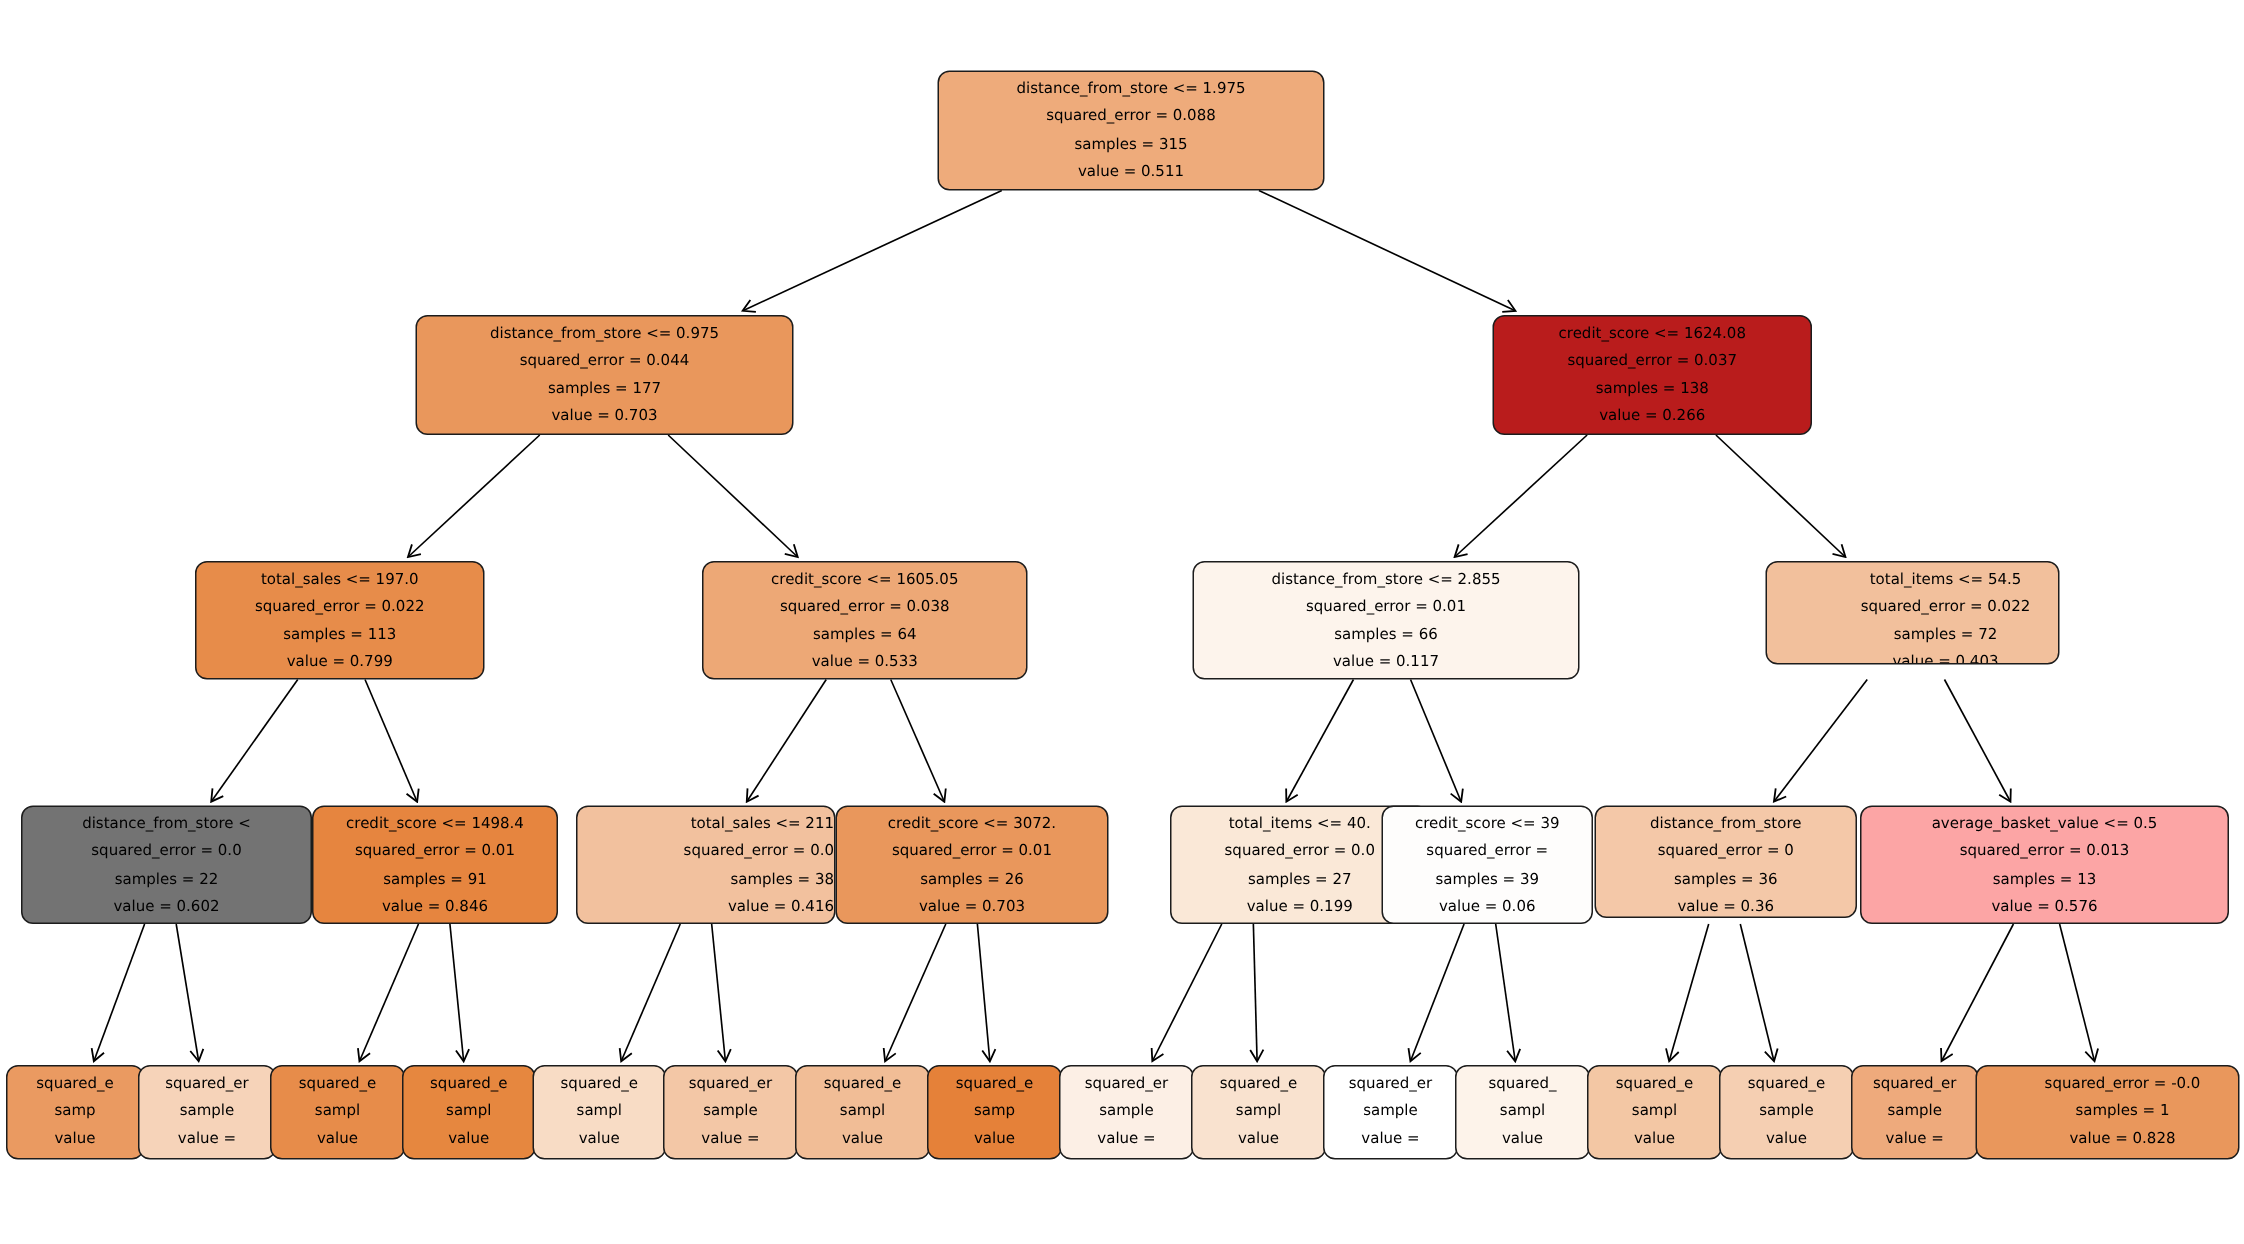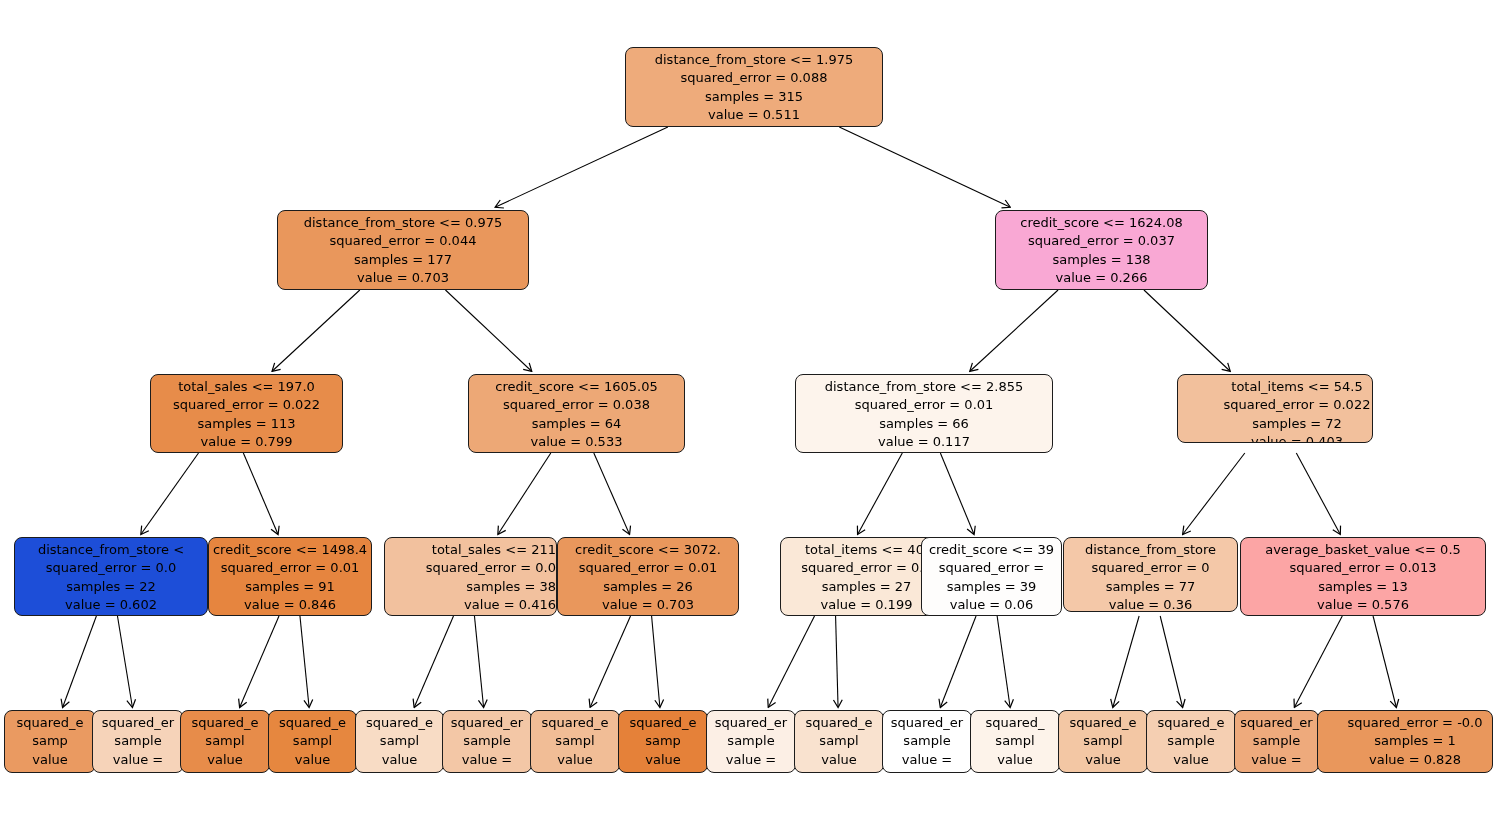--- a/index.html
+++ b/index.html
@@ -16,21 +16,21 @@
     left: 0; top: 0;
     width: 1496px; height: 829px;
     z-index: 0;
   }
   .node {
     position: absolute;
     box-sizing: border-box;
     border: 1.2px solid #1c1c1c;
     border-radius: 8px;
     color: #000000;
-    font-size: 13px;
+    font-size: 10px;
     line-height: 18.4px;
     text-align: center;
     overflow: hidden;
     padding-top: 3px;
   }
   .node .line { white-space: nowrap; }
 </style>
 </head>
 <body>
 
@@ -80,27 +80,27 @@
         <div class="line">squared_error = 0.088</div>
         <div class="line">samples = 315</div>
         <div class="line">value = 0.511</div>
       </div>
       <div class="node" style="left: 277px; top: 210px; width: 252px; height: 80px; background: rgb(233, 151, 92); z-index: 2;">
         <div class="line">distance_from_store &lt;= 0.975</div>
         <div class="line">squared_error = 0.044</div>
         <div class="line">samples = 177</div>
         <div class="line">value = 0.703</div>
       </div>
-      <div class="node" style="left: 995px; top: 210px; width: 213px; height: 80px; background: #f9a8d4; z-index: 3;">
+      <div class="node" style="left: 995px; top: 210px; width: 213px; height: 80px; background: #b91c1c; z-index: 3;">
         <div class="line">credit_score &lt;= 1624.08</div>
         <div class="line">squared_error = 0.037</div>
         <div class="line">samples = 138</div>
         <div class="line">value = 0.266</div>
       </div>
-      <div class="node" style="left: 130px; top: 374px; width: 193px; height: 79px; background: rgb(231, 140, 74); z-index: 4; margin-left: 20px;">
+      <div class="node" style="left: 130px; top: 374px; width: 193px; height: 79px; background: rgb(231, 140, 74); z-index: 4;">
         <div class="line">total_sales &lt;= 197.0</div>
         <div class="line">squared_error = 0.022</div>
         <div class="line">samples = 113</div>
         <div class="line">value = 0.799</div>
       </div>
       <div class="node" style="left: 468px; top: 374px; width: 217px; height: 79px; background: rgb(237, 168, 118); z-index: 5;">
         <div class="line">credit_score &lt;= 1605.05</div>
         <div class="line">squared_error = 0.038</div>
         <div class="line">samples = 64</div>
         <div class="line">value = 0.533</div>
@@ -110,21 +110,21 @@
         <div class="line">squared_error = 0.01</div>
         <div class="line">samples = 66</div>
         <div class="line">value = 0.117</div>
       </div>
       <div class="node" style="left: 1177px; top: 374px; width: 196px; height: 69px; background: rgb(242, 192, 156); z-index: 7; padding-left: 44px;">
         <div class="line">total_items &lt;= 54.5</div>
         <div class="line">squared_error = 0.022</div>
         <div class="line">samples = 72</div>
         <div class="line">value = 0.403</div>
       </div>
-      <div class="node" style="left: 14px; top: 537px; width: 194px; height: 79px; background: #1d4ed8; z-index: 8;">
+      <div class="node" style="left: 14px; top: 537px; width: 194px; height: 79px; background: #737373; z-index: 8;">
         <div class="line">distance_from_store &lt;</div>
         <div class="line">squared_error = 0.0</div>
         <div class="line">samples = 22</div>
         <div class="line">value = 0.602</div>
       </div>
       <div class="node" style="left: 208px; top: 537px; width: 164px; height: 79px; background: rgb(230, 133, 63); z-index: 9;">
         <div class="line">credit_score &lt;= 1498.4</div>
         <div class="line">squared_error = 0.01</div>
         <div class="line">samples = 91</div>
         <div class="line">value = 0.846</div>
@@ -149,21 +149,21 @@
       </div>
       <div class="node" style="left: 921px; top: 537px; width: 141px; height: 79px; background: rgb(254, 253, 252); z-index: 13;">
         <div class="line">credit_score &lt;= 39</div>
         <div class="line">squared_error =</div>
         <div class="line">samples = 39</div>
         <div class="line">value = 0.06</div>
       </div>
       <div class="node" style="left: 1063px; top: 537px; width: 175px; height: 75px; background: rgb(244, 200, 168); z-index: 14;">
         <div class="line">distance_from_store</div>
         <div class="line">squared_error = 0</div>
-        <div class="line">samples = 77</div>
+        <div class="line">samples = 36</div>
         <div class="line">value = 0.36</div>
       </div>
       <div class="node" style="left: 1240px; top: 537px; width: 246px; height: 79px; background: #fca5a5; z-index: 15;">
         <div class="line">average_basket_value &lt;= 0.5</div>
         <div class="line">squared_error = 0.013</div>
         <div class="line">samples = 13</div>
         <div class="line">value = 0.576</div>
       </div>
       <div class="node" style="left: 4px; top: 710px; width: 92px; height: 63px; background: rgb(234, 154, 97); z-index: 16;">
         <div class="line">squared_e</div>

